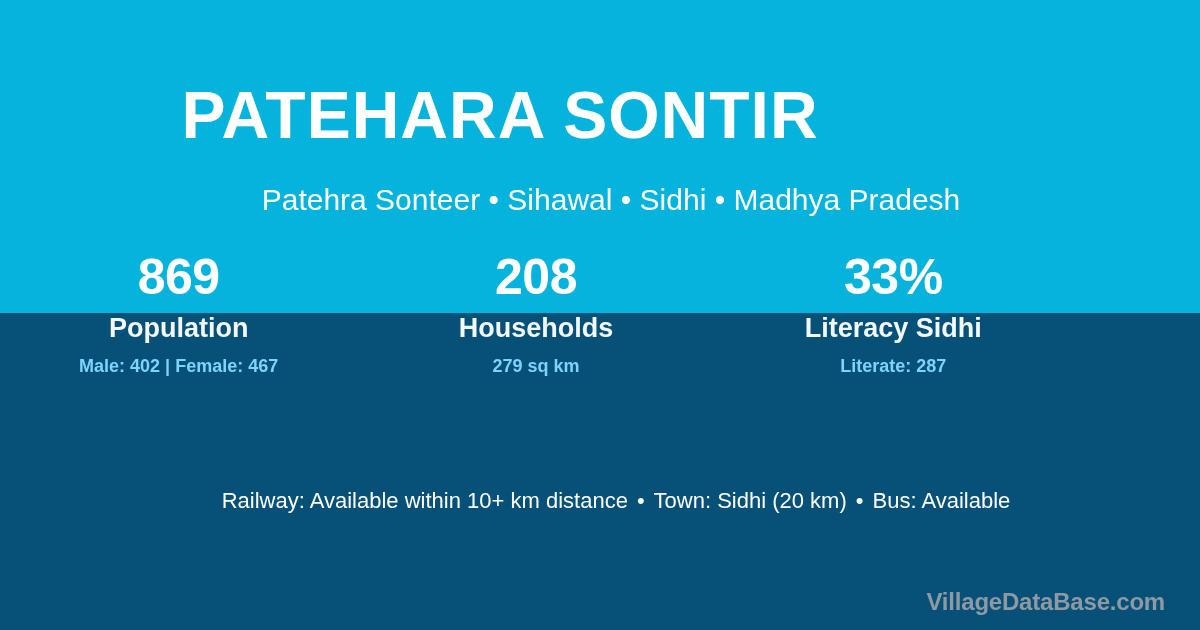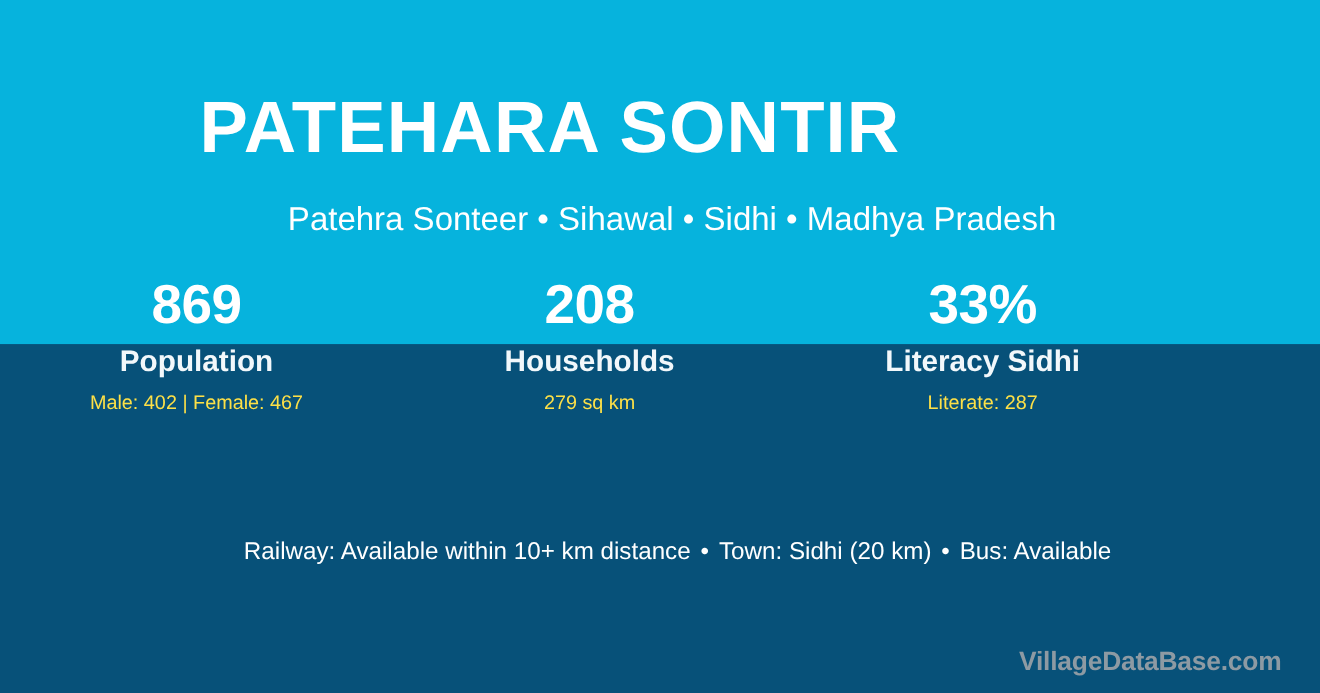--- a/index.html
+++ b/index.html
@@ -90,22 +90,22 @@
   }
   .stat-label {
     font-size: 27px;
     font-weight: bold;
     color: #f2f8fb;
     line-height: 34px;
     margin-top: 3px;
   }
   .stat-sub {
     font-size: 18px;
-    font-weight: normal;
-    color: #fde047;
+    font-weight: bold;
+    color: #7dd3fc;
     line-height: 24px;
     margin-top: 9px;
   }
   .amenities {
     position: absolute;
     left: 16px;
     top: 486px;
     width: 1200px;
     text-align: center;
     font-size: 22px;

